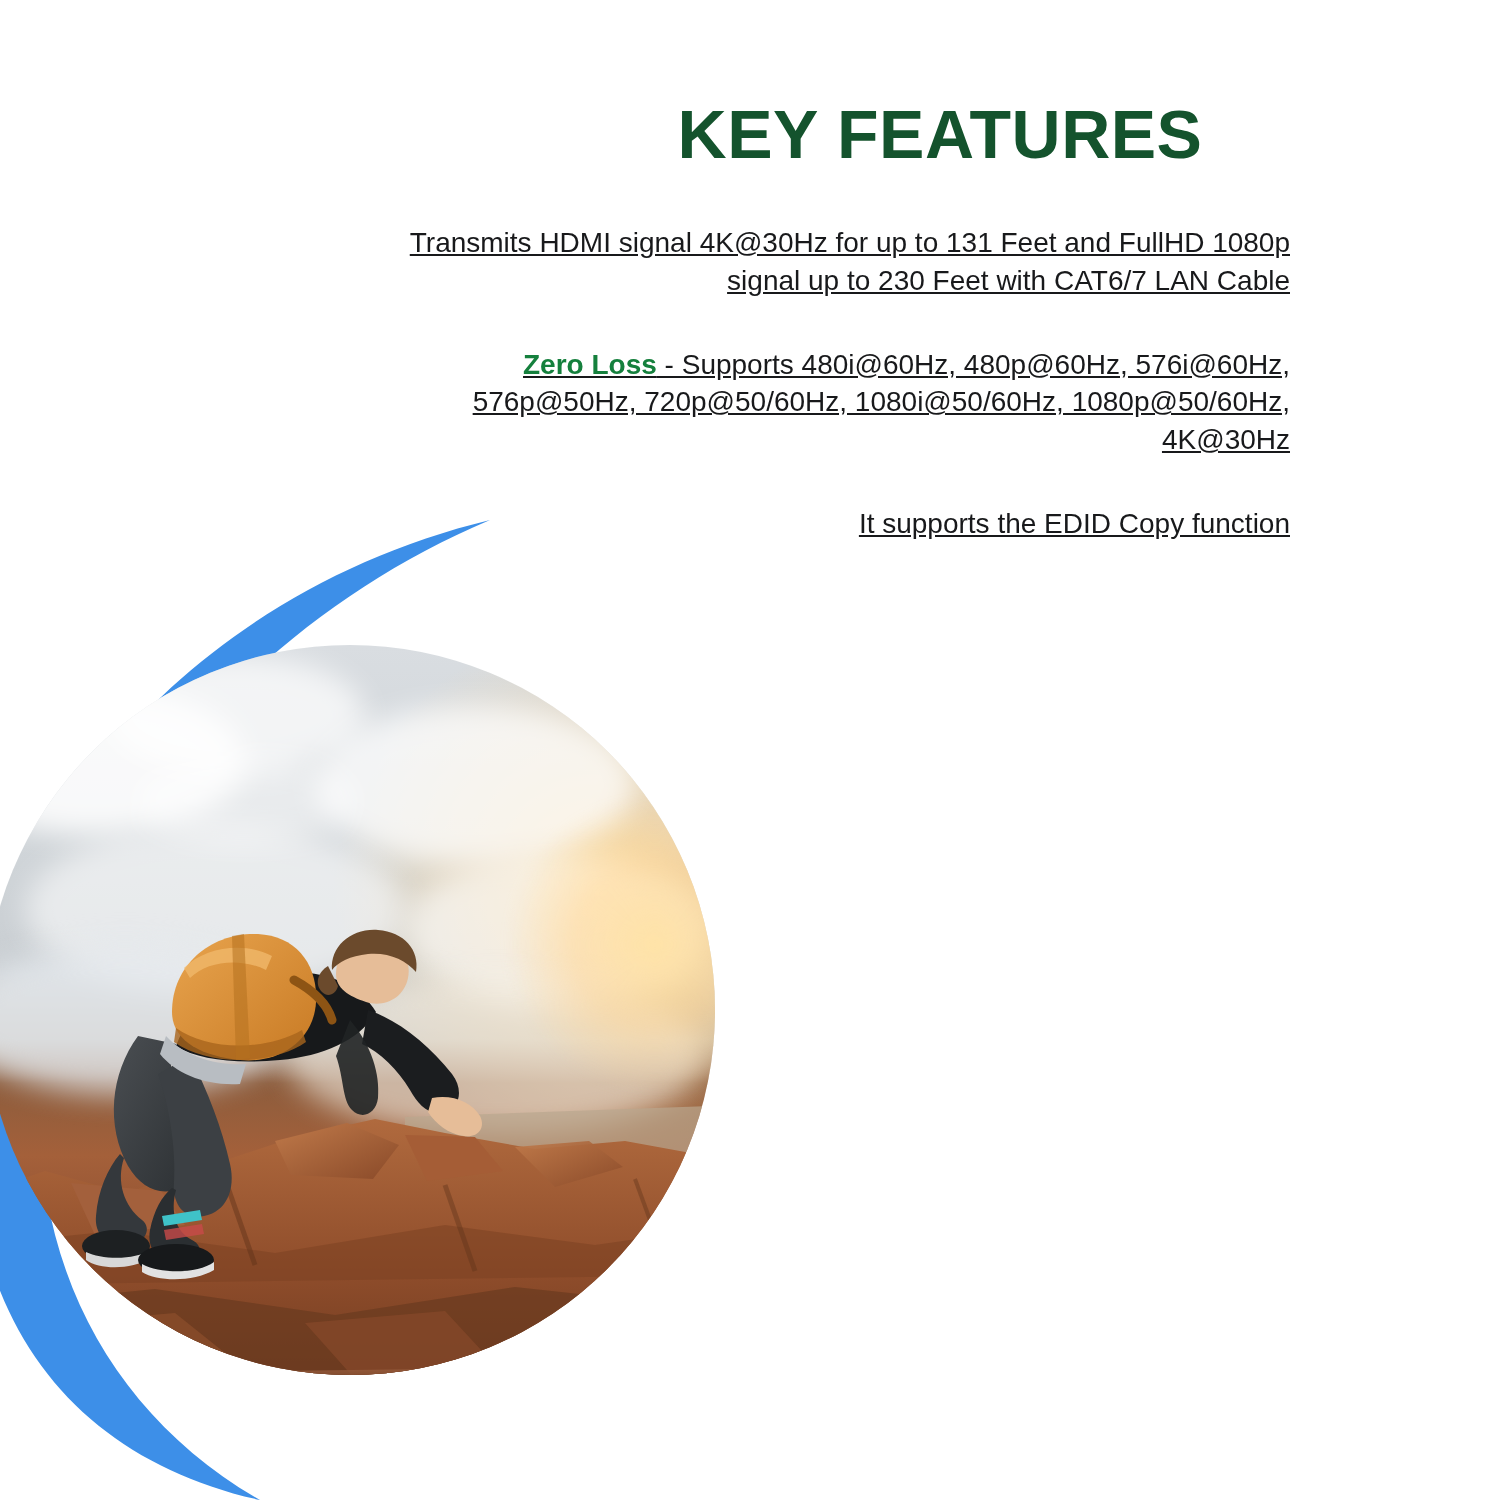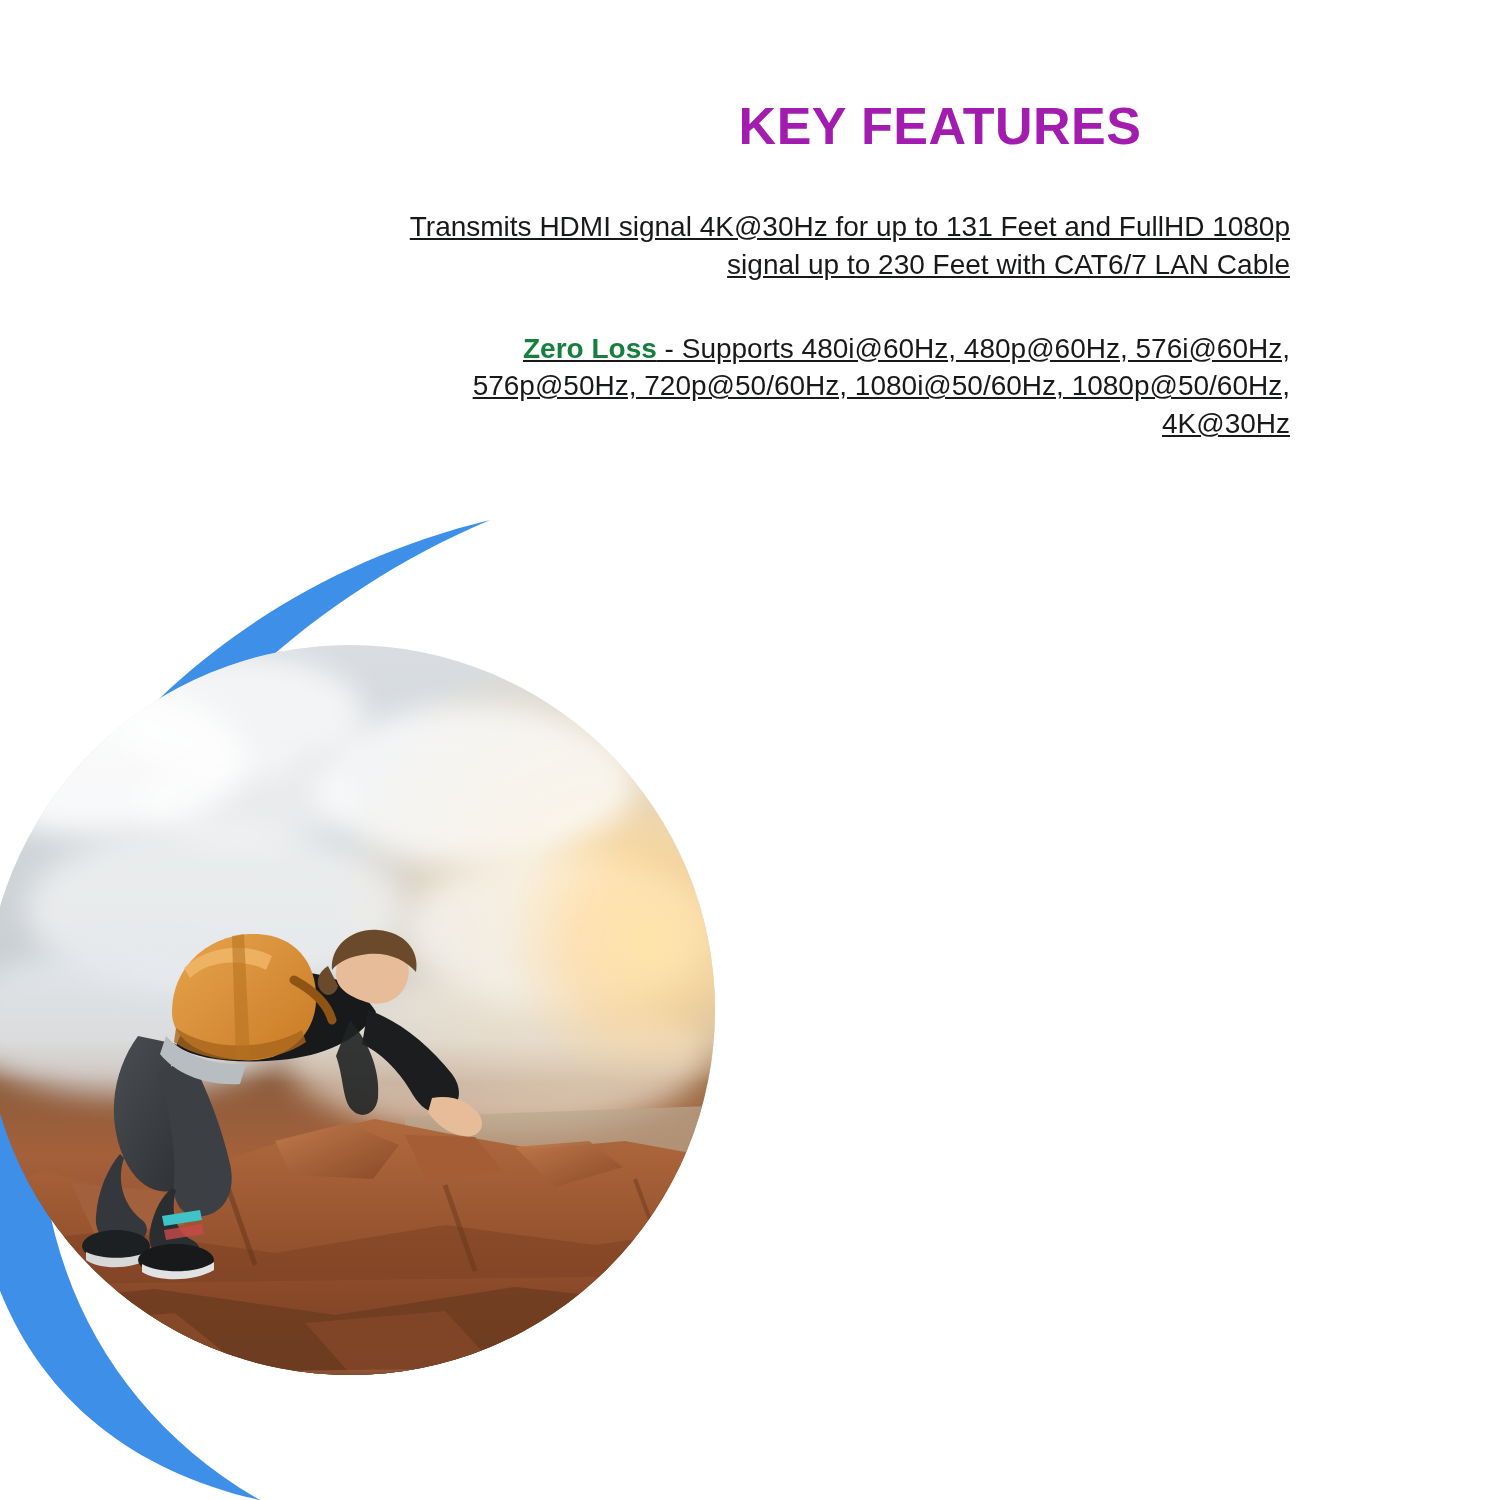--- a/index.html
+++ b/index.html
@@ -108,22 +108,22 @@
     position: absolute;
     left: 400px;
     top: 100px;
     width: 1000px;
     text-align: right;
     padding-right: 110px;
     box-sizing: border-box;
   }
 
   .headline {
-    color: #a21caf;
-    font-size: 52px;
+    color: #14532d;
+    font-size: 68px;
     font-weight: bold;
     letter-spacing: 0.5px;
     line-height: 1.0;
     margin: 0 0 56px 0;
     text-align: center;
     padding-left: 190px;
   }
 
   .para {
     color: #18191b;
@@ -280,16 +280,17 @@
 
     <h1 class="headline">KEY FEATURES</h1>
 
     <p class="para">Transmits HDMI signal 4K@30Hz for up to 131 Feet and FullHD 1080p signal up to 230 Feet with CAT6/7 LAN Cable</p>
 
     <p class="para">
       <span class="lead">Zero Loss</span><span> - Supports 480i@60Hz, 480p@60Hz, 576i@60Hz, 576p@50Hz, 720p@50/60Hz, 1080i@50/60Hz, 1080p@50/60Hz, 4K@30Hz</span>
     </p>
 
     <div class="para-block">
+      <p class="para nomargin">It supports the EDID Copy function</p>
     </div>
 
   </div>
 </div>
 
 </body></html>

